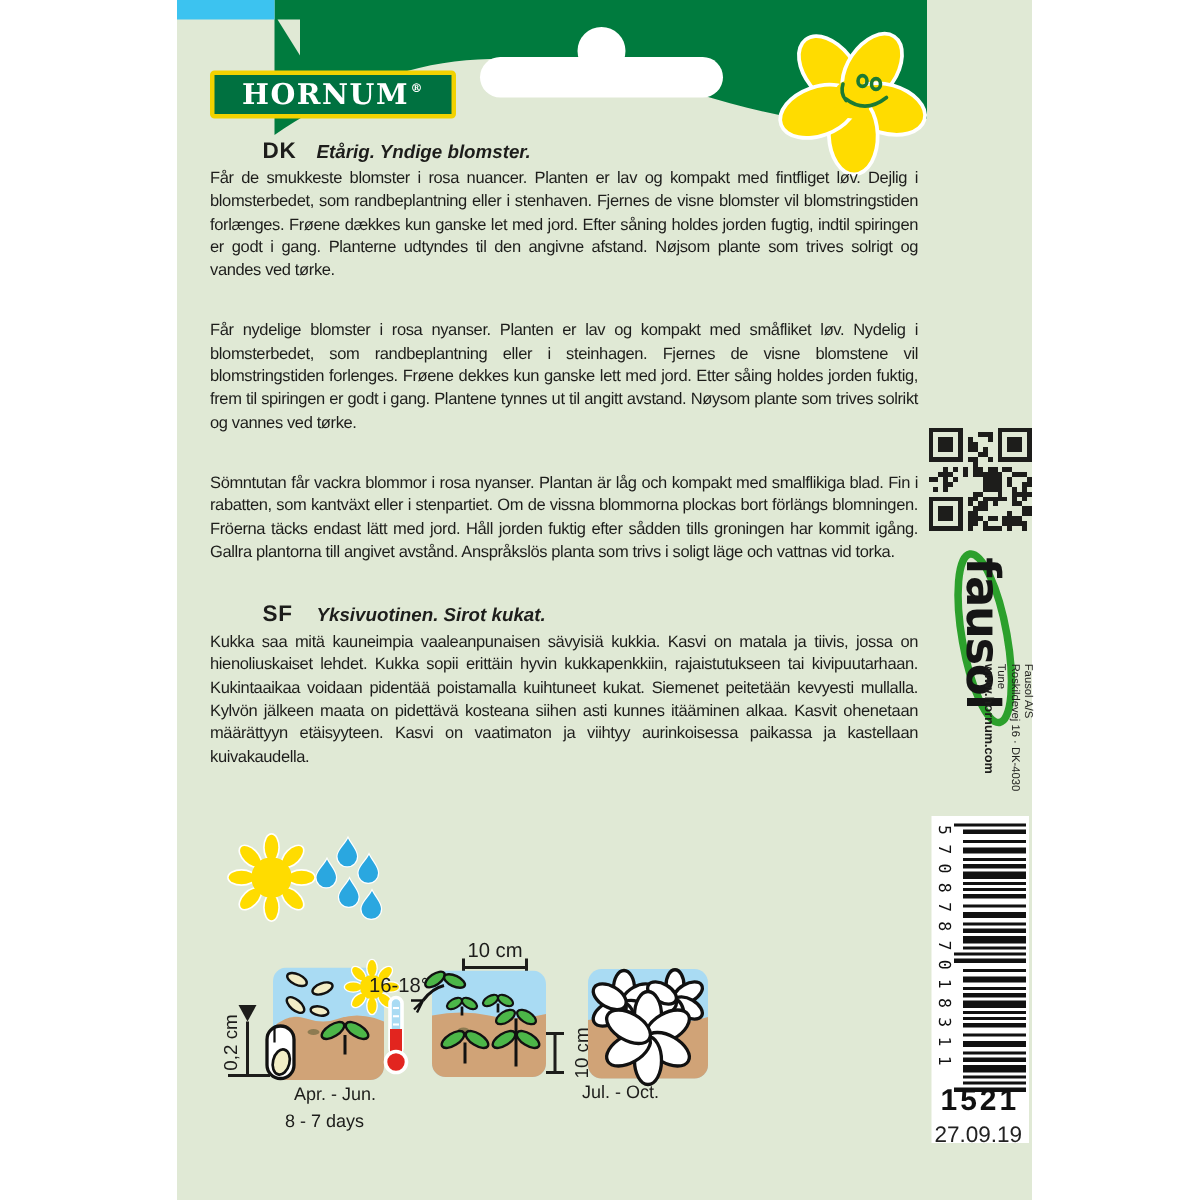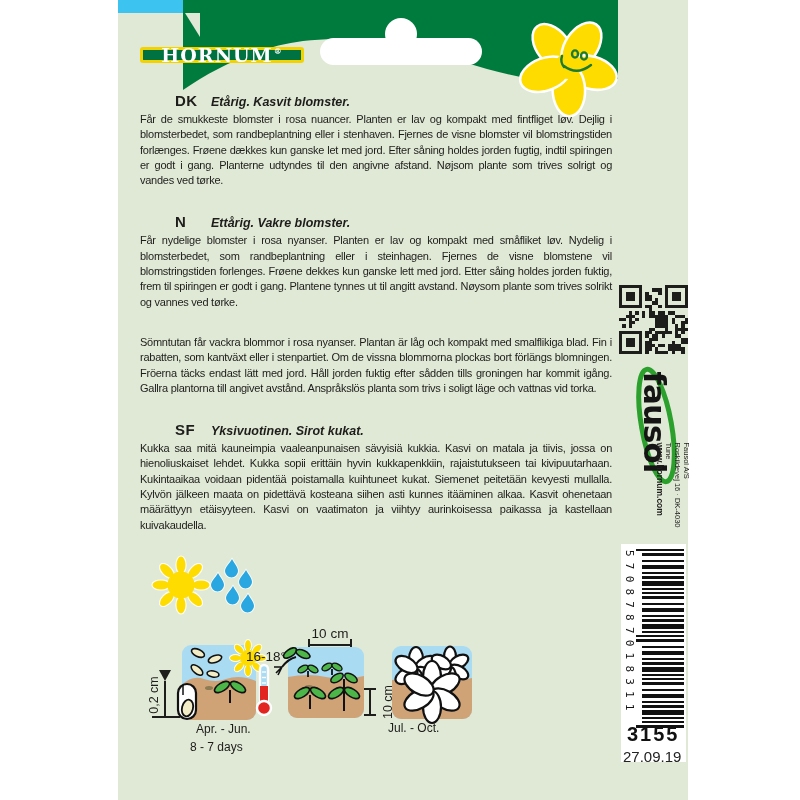--- a/index.html
+++ b/index.html
@@ -1,21 +1,21 @@
 <!DOCTYPE html>
 <html><head>
 <meta charset="utf-8">
 <style>
   html,body{margin:0;padding:0;background:#ffffff;}
   body{width:800px;height:800px;position:relative;font-family:"Liberation Sans",sans-serif;color:#1d1d1b;overflow:hidden;}
   .packet{position:absolute;left:118px;top:0;width:570px;height:800px;background:#e0e9d5;}
   .abs{position:absolute;}
   
   .header-svg{position:absolute;left:0;top:0;width:570px;height:115px;display:block;}
-  .hornum-box{position:absolute;left:22px;top:47px;width:164px;height:16px;background:#007140;border:3px solid #f2d200;border-radius:3px;box-sizing:border-box;display:flex;align-items:center;justify-content:center;}
+  .hornum-box{position:absolute;left:22px;top:47px;width:164px;height:32px;background:#007140;border:3px solid #f2d200;border-radius:3px;box-sizing:border-box;display:flex;align-items:center;justify-content:center;}
   .hornum-text{font-family:"DejaVu Serif","Liberation Serif",serif;font-weight:bold;color:#fff;font-size:19px;letter-spacing:1px;line-height:1;}
   .hornum-reg{font-size:8px;vertical-align:super;margin-left:1px;}
   .flower-svg{position:absolute;left:402px;top:16px;width:100px;height:96px;overflow:visible;}
   
   .sections{position:absolute;left:22px;top:92px;width:472px;}
   .section{margin-bottom:25px;}
   .sec-head{margin-bottom:2px;}
   .sec-code{display:inline-block;width:36px;font-weight:bold;font-size:15px;letter-spacing:.5px;margin-left:35px;}
   .sec-title{font-weight:bold;font-style:italic;font-size:12.5px;}
   .sec-body{margin:0;font-size:11px;line-height:15.3px;letter-spacing:-0.25px;text-align:justify;}
@@ -68,25 +68,24 @@
     <g fill="none" stroke="#1b7a33" stroke-width="2.4" stroke-linecap="round">
       <ellipse cx="55" cy="38" rx="3" ry="3.6"></ellipse>
       <ellipse cx="64" cy="40" rx="3" ry="3.6"></ellipse>
       <path d="M44,50 Q57,60 71,49"></path>
       <path d="M42,40 Q40,46 44,51"></path>
     </g>
   </svg>
 
   <div class="sections">
     <div class="section">
-      <div class="sec-head"><span class="sec-code">DK</span><span class="sec-title">Etårig. Kasvit blomster.</span></div>
+      <div class="sec-head"><span class="sec-code">DK</span><span class="sec-title">Etårig. Yndige blomster.</span></div>
       <p class="sec-body">Får de smukkeste blomster i rosa nuancer. Planten er lav og kompakt med fintfliget løv. Dejlig i blomsterbedet, som randbeplantning eller i stenhaven. Fjernes de visne blomster vil blomstringstiden forlænges. Frøene dækkes kun ganske let med jord. Efter såning holdes jorden fugtig, indtil spiringen er godt i gang. Planterne udtyndes til den angivne afstand. Nøjsom plante som trives solrigt og vandes ved tørke.</p>
     </div>
     <div class="section">
-      <div class="sec-head"><span class="sec-code">N</span><span class="sec-title">Ettårig. Vakre blomster.</span></div>
       <p class="sec-body">Får nydelige blomster i rosa nyanser. Planten er lav og kompakt med småfliket løv. Nydelig i blomsterbedet, som randbeplantning eller i steinhagen. Fjernes de visne blomstene vil blomstringstiden forlenges. Frøene dekkes kun ganske lett med jord. Etter såing holdes jorden fuktig, frem til spiringen er godt i gang. Plantene tynnes ut til angitt avstand. Nøysom plante som trives solrikt og vannes ved tørke.</p>
     </div>
     <div class="section">
       <p class="sec-body">Sömntutan får vackra blommor i rosa nyanser. Plantan är låg och kompakt med smalflikiga blad. Fin i rabatten, som kantväxt eller i stenpartiet. Om de vissna blommorna plockas bort förlängs blomningen. Fröerna täcks endast lätt med jord. Håll jorden fuktig efter sådden tills groningen har kommit igång. Gallra plantorna till angivet avstånd. Anspråkslös planta som trivs i soligt läge och vattnas vid torka.</p>
     </div>
     <div class="section">
       <div class="sec-head"><span class="sec-code">SF</span><span class="sec-title">Yksivuotinen. Sirot kukat.</span></div>
       <p class="sec-body">Kukka saa mitä kauneimpia vaaleanpunaisen sävyisiä kukkia. Kasvi on matala ja tiivis, jossa on hienoliuskaiset lehdet. Kukka sopii erittäin hyvin kukkapenkkiin, rajaistutukseen tai kivipuutarhaan. Kukintaaikaa voidaan pidentää poistamalla kuihtuneet kukat. Siemenet peitetään kevyesti mullalla. Kylvön jälkeen maata on pidettävä kosteana siihen asti kunnes itääminen alkaa. Kasvit ohenetaan määrättyyn etäisyyteen. Kasvi on vaatimaton ja viihtyy aurinkoisessa paikassa ja kastellaan kuivakaudella.</p>
     </div>
   </div>
@@ -448,14 +447,14 @@
       <rect x="146" y="0" width="4" height="42" fill="#111"></rect>
       <rect x="153" y="0" width="2" height="42" fill="#111"></rect>
       <rect x="157" y="0" width="3" height="42" fill="#111"></rect>
       <rect x="162" y="0" width="5" height="42" fill="#111"></rect>
       <rect x="169" y="0" width="2" height="42" fill="#111"></rect>
       <rect x="173" y="0" width="2" height="42" fill="#111"></rect>
       <rect x="177" y="0" width="3" height="48" fill="#111"></rect>
     </svg>
   <div class="barcode-digits">5708787018311</div>
 </div>
-<div class="item-no">3155</div>
+<div class="item-no">1521</div>
 <div class="pack-date">27.09.19</div>
 
 </body></html>

